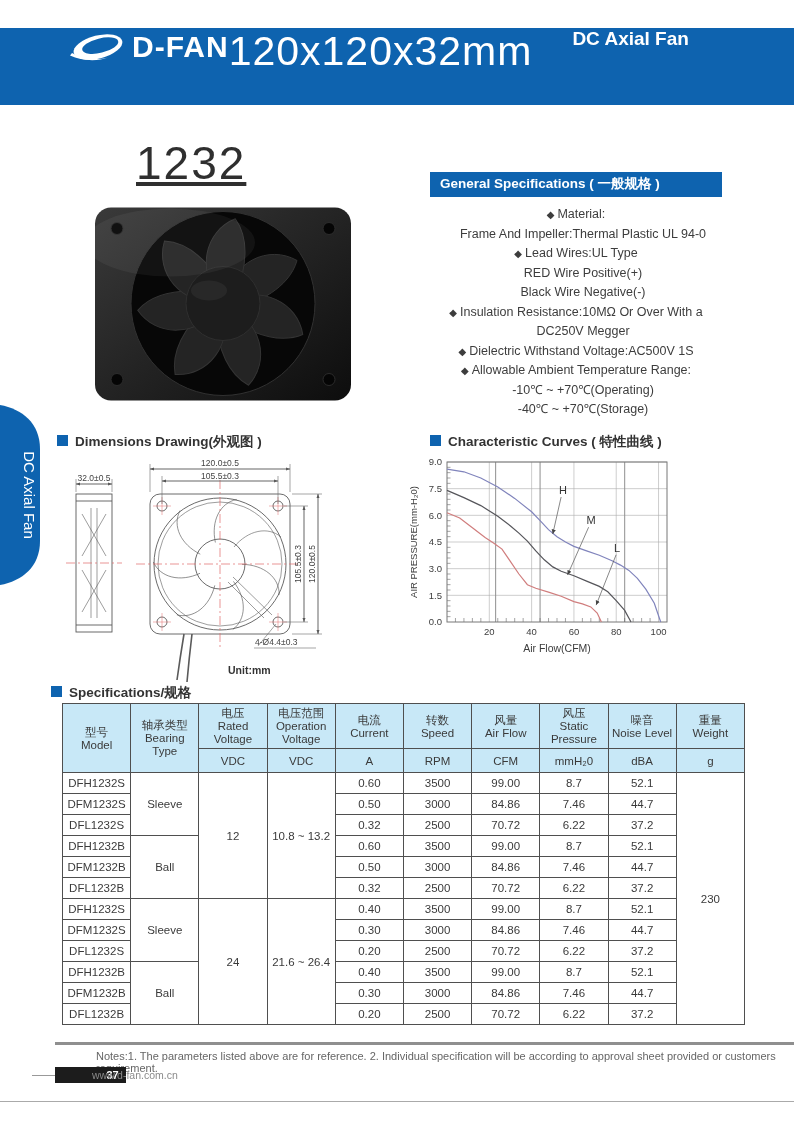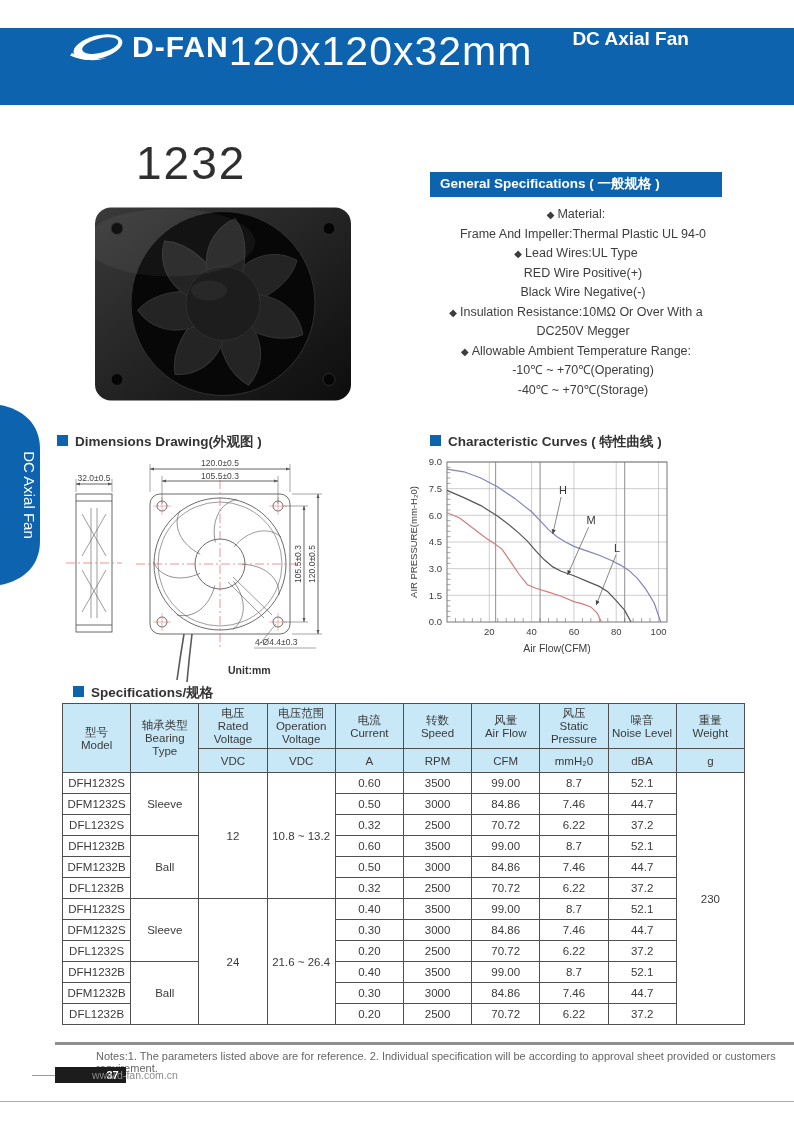--- a/index.html
+++ b/index.html
@@ -11,37 +11,37 @@
           display:flex;align-items:flex-start;}
   .logo{display:flex;align-items:center;margin-left:70px;}
   .logo-text{color:#fff;font-size:30px;font-weight:bold;letter-spacing:1px;margin-left:4px;}
   .banner-size{color:#fff;font-size:41px;letter-spacing:1px;}
   .banner-sub{color:#fff;font-size:19px;font-weight:bold;margin-left:40px;}
 
   
   .side-tab{position:absolute;left:0;top:403px;width:48px;height:184px;}
 
   
-  .model-number{position:absolute;left:136px;top:136px;font-size:46px;color:#2f2f2f;letter-spacing:2px;}
+  .model-number{position:absolute;left:136px;top:136px;font-size:46px;color:#2f2f2f;letter-spacing:2px;text-decoration:underline;}
   .photo{position:absolute;left:85px;top:200px;width:290px;height:210px;}
 
   
   .gen-specs{position:absolute;left:430px;top:172px;width:292px;}
   .gs-bar{background:#0e63af;color:#fff;font-size:13.5px;font-weight:bold;
           padding:3px 0 4px 10px;}
   .gs-list{list-style:none;margin:8px 0 0 0;padding:0;text-align:center;}
   .gs-item{font-size:12.5px;line-height:19.5px;color:#3d3d3d;padding-left:14px;}
   .gs-item .diamond{color:#3d3d3d;font-size:10px;margin-left:-14px;margin-right:3px;}
 
   
   .sec-title{position:absolute;font-size:13.5px;color:#333;font-weight:bold;}
   .sec-title .sq{display:inline-block;width:11px;height:11px;background:#0e63af;margin-right:7px;}
   #t-dims{left:57px;top:433px;}
   #t-curves{left:430px;top:433px;}
-  #t-specs{left:73px;top:684px;}
+  #t-specs{left:51px;top:684px;}
 
   
   .dims-svg{position:absolute;left:58px;top:452px;width:330px;height:246px;}
   .curve-svg{position:absolute;left:405px;top:450px;width:300px;height:235px;}
   svg text{font-family:"Liberation Sans", sans-serif;}
 
   
   .spec-table{position:absolute;left:62px;top:703px;width:683px;border-collapse:collapse;
               font-size:11.5px;color:#3a3a3a;table-layout:fixed;}
   .spec-table th,.spec-table td{border:1px solid #4f4f4f;text-align:center;padding:0 2px;}
@@ -120,20 +120,21 @@
   <div class="gen-specs">
     <div class="gs-bar">General Specifications ( 一般规格 )</div>
     <ul class="gs-list">
         <li class="gs-item"><span class="diamond">◆</span><span>Material:</span></li>
         <li class="gs-item"><span>Frame And Impeller:Thermal Plastic UL 94-0</span></li>
         <li class="gs-item"><span class="diamond">◆</span><span>Lead Wires:UL Type</span></li>
         <li class="gs-item"><span>RED Wire Positive(+)</span></li>
         <li class="gs-item"><span>Black Wire Negative(-)</span></li>
         <li class="gs-item"><span class="diamond">◆</span><span>Insulation Resistance:10MΩ Or Over With a</span></li>
         <li class="gs-item"><span>DC250V Megger</span></li>
+        <li class="gs-item"><span class="diamond">◆</span><span>Dielectric Withstand Voltage:AC500V 1S</span></li>
         <li class="gs-item"><span class="diamond">◆</span><span>Allowable Ambient Temperature Range:</span></li>
         <li class="gs-item"><span>-10℃ ~ +70℃(Operating)</span></li>
         <li class="gs-item"><span>-40℃ ~ +70℃(Storage)</span></li>
       </ul>
   </div>
 
   <div class="sec-title" id="t-dims">
     <span class="sq"></span><span>Dimensions Drawing(外观图 )</span>
   </div>
   <div class="sec-title" id="t-curves">

